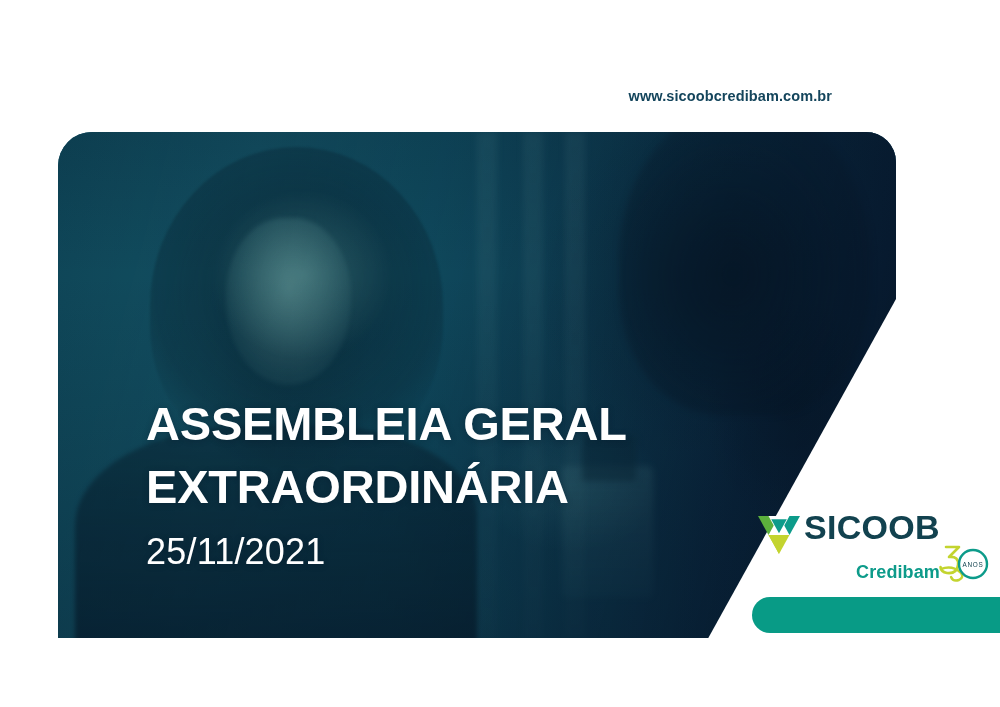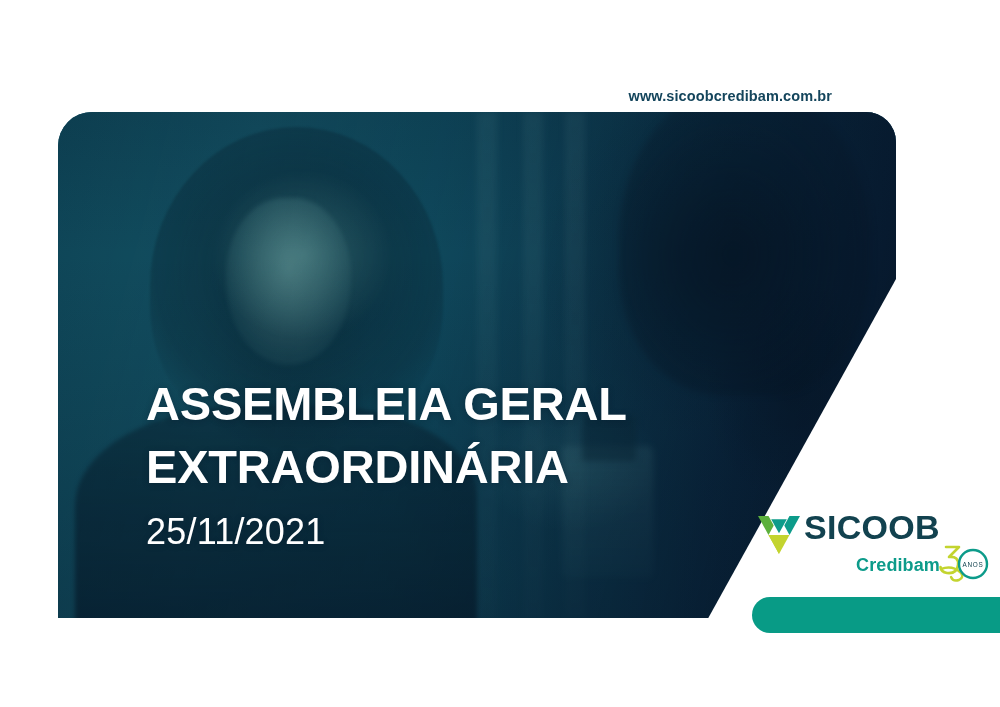--- a/index.html
+++ b/index.html
@@ -23,21 +23,21 @@
     font-size:14.5px;
     font-weight:600;
     letter-spacing:.1px;
     color:#14455c;
     white-space:nowrap;
   }
 
   
   .hero {
     position:absolute;
-    left:58px; top:112px;
+    left:58px; top:132px;
     width:838px; height:506px;
     border-radius:34px 30px 0 0;
     overflow:hidden;
     
     -webkit-clip-path: polygon(0 0, 100% 0, 100% 33%, 77.6% 100%, 0 100%);
     clip-path: polygon(0 0, 100% 0, 100% 33%, 77.6% 100%, 0 100%);
     background:#0d4a60;
   }
 
   
@@ -174,21 +174,21 @@
     font-weight:700;
     letter-spacing:.3px;
     line-height:.92;
     color:#12424f;
   }
   .logo-credibam {
     font-size:18px;
     font-weight:600;
     letter-spacing:.1px;
     line-height:1;
-    margin-top:13px;
+    margin-top:20px;
     align-self:flex-end;
     color:#0d9b8a;
   }
 
   
   .anniversary { position:absolute; left:938px; top:539px; width:54px; height:48px; z-index:6; }
 </style>
 </head>
 <body>
 

